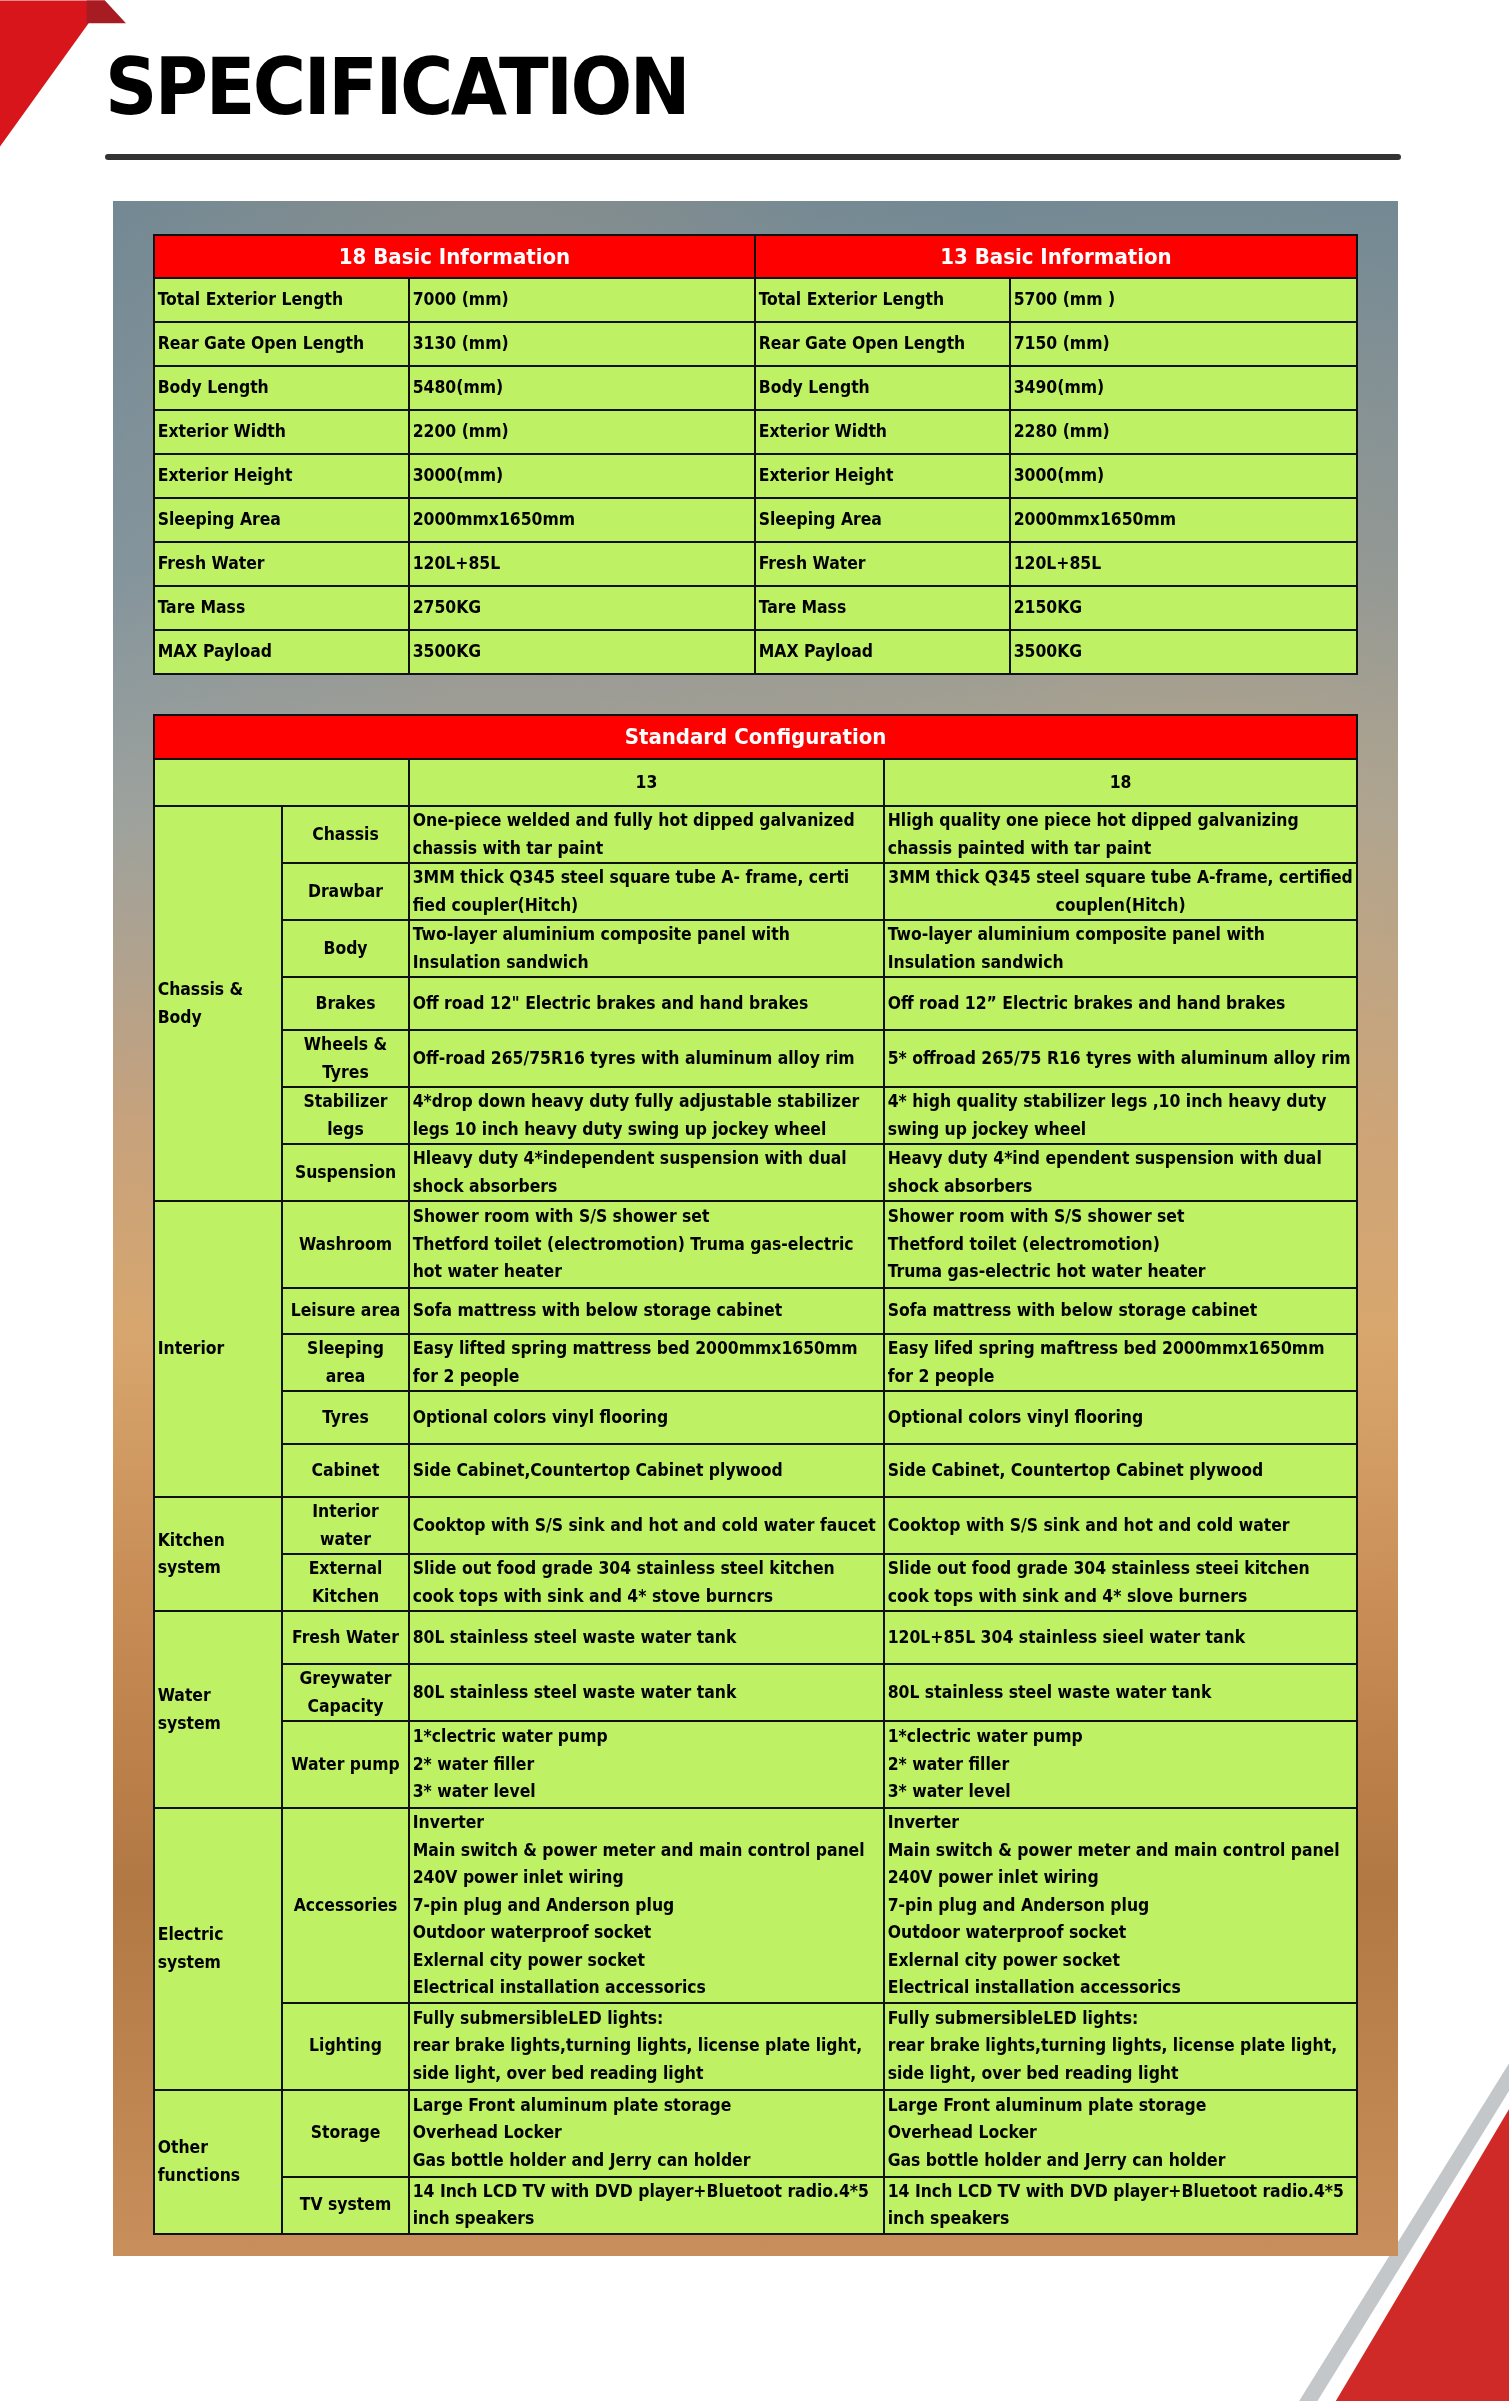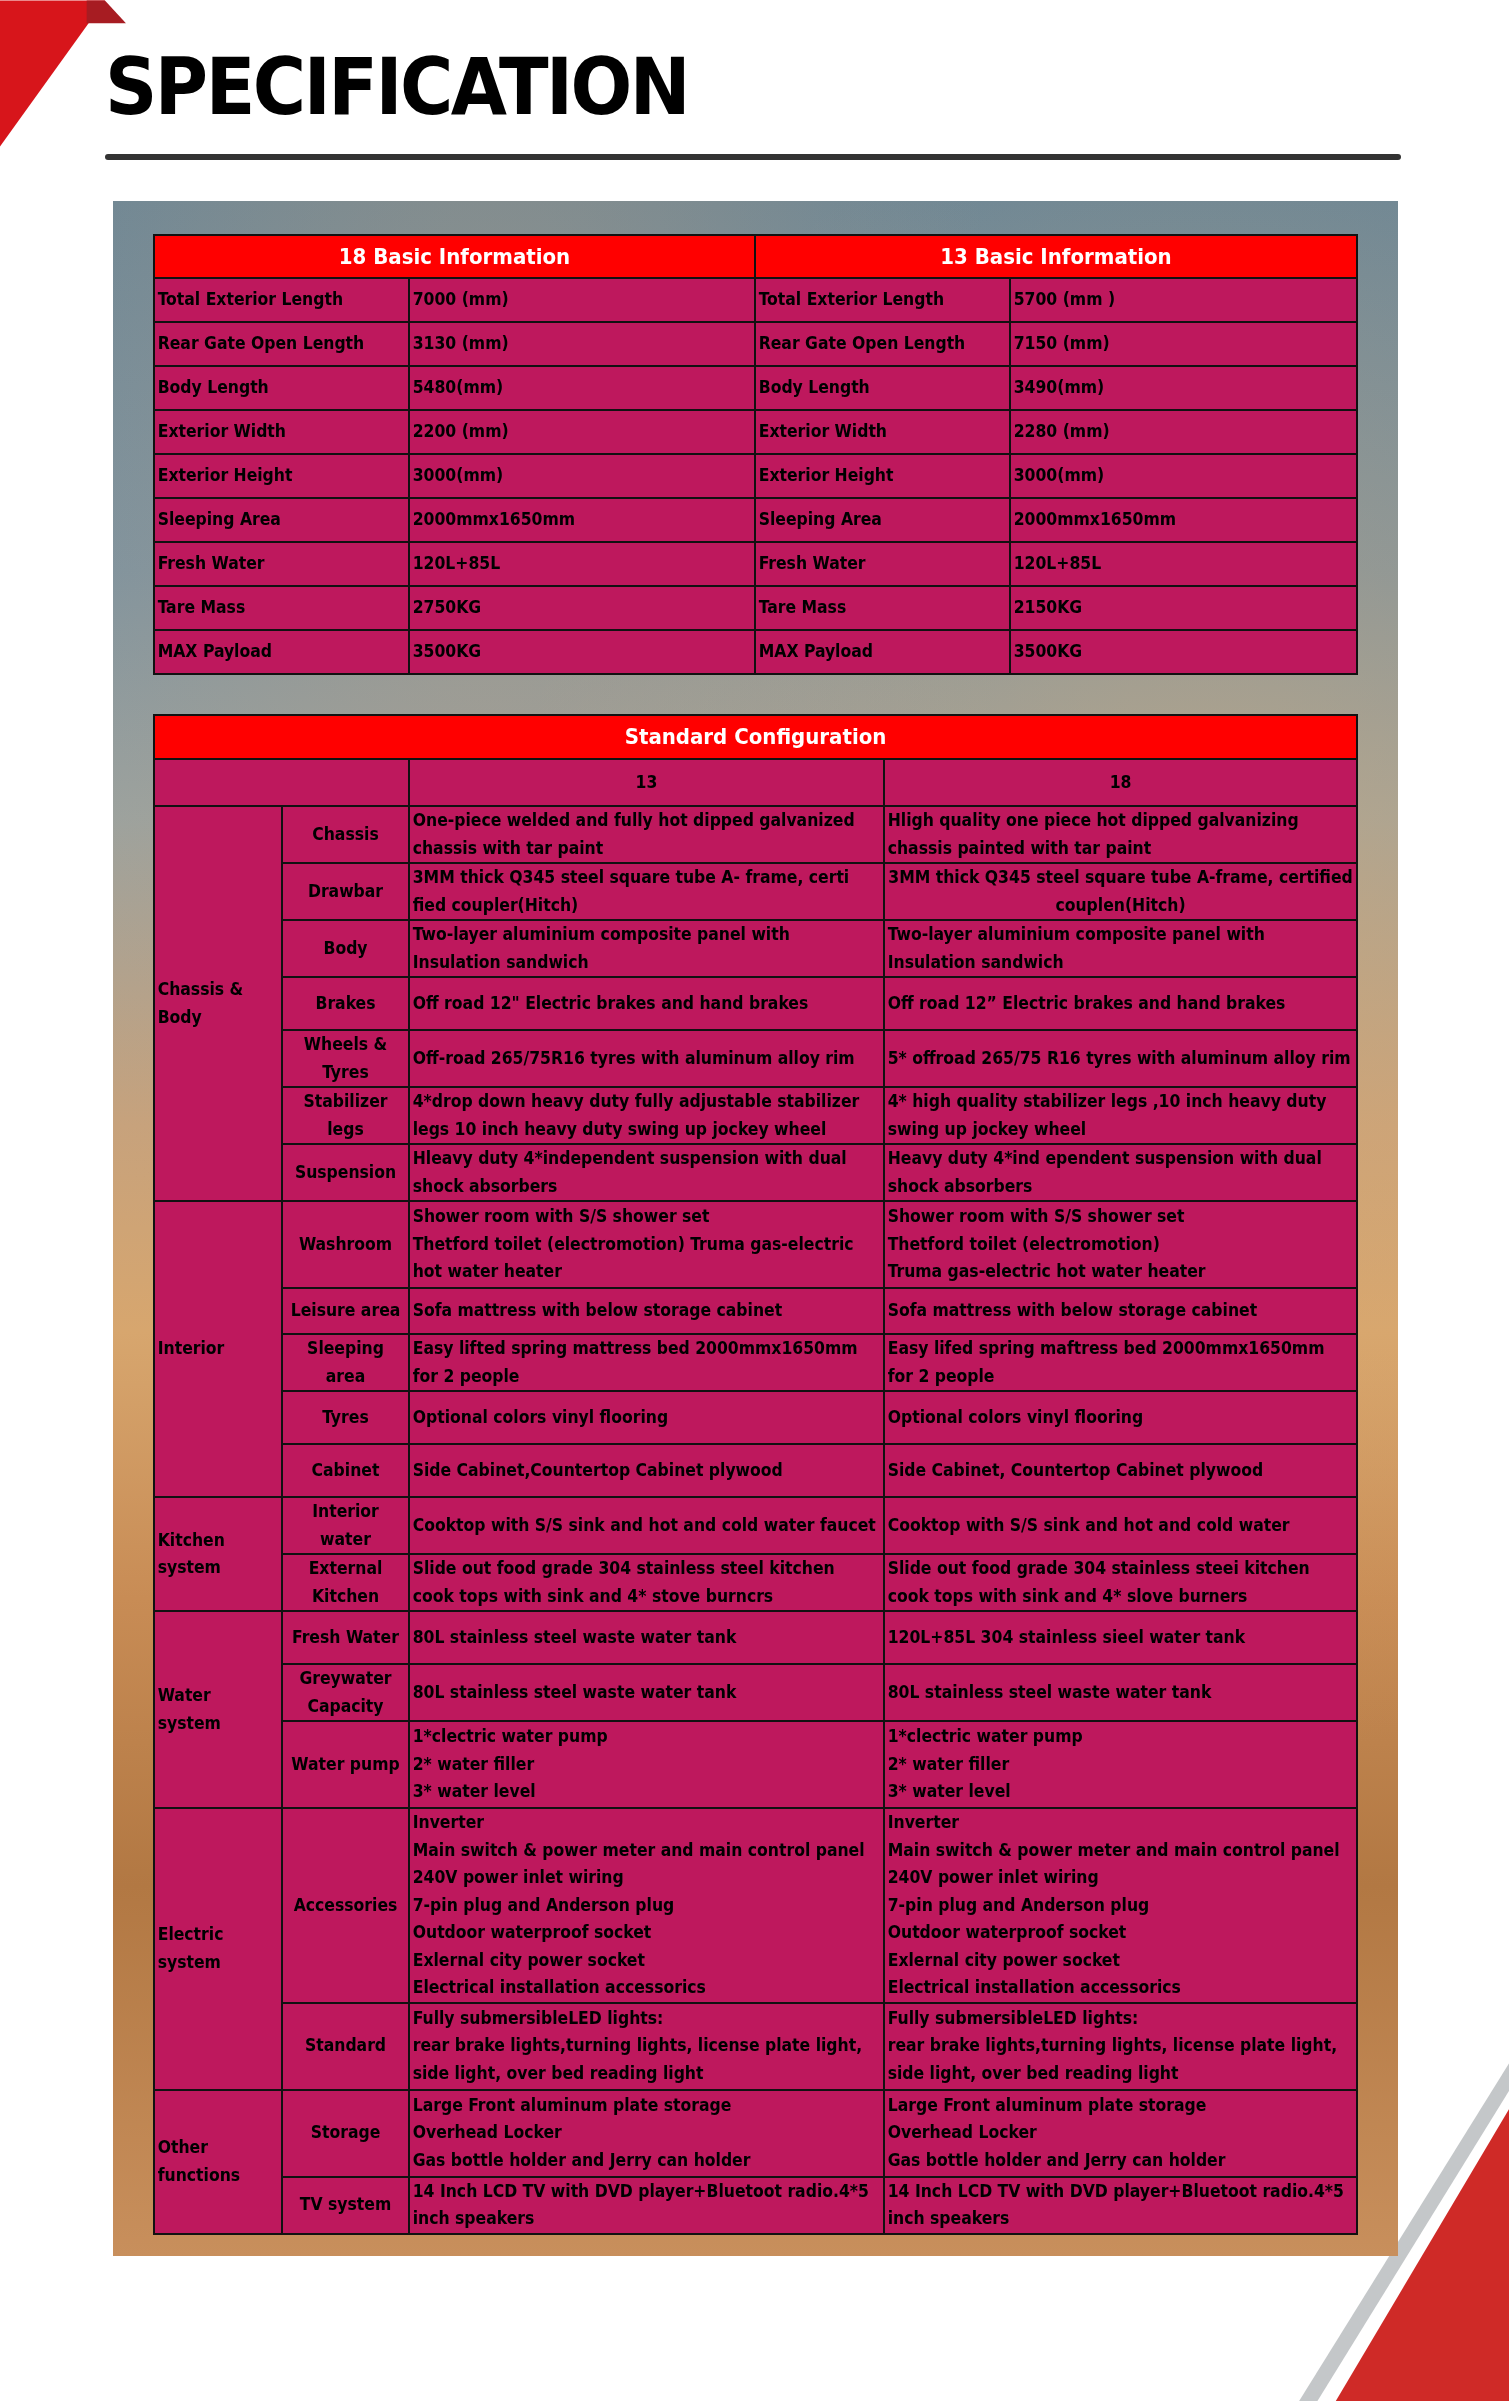--- a/index.html
+++ b/index.html
@@ -15,21 +15,21 @@
   .title-rule { position:absolute; left:105px; top:154px; width:1296px; height:6.4px;
     background:#333; border-radius:3.7px; }
 
   .bg-panel { position:absolute; left:113px; top:201px; width:1285px; height:2055px;
     background:
       radial-gradient(ellipse at 30% 15%, rgba(200,160,120,0.35), transparent 40%),
       radial-gradient(ellipse at 85% 35%, rgba(220,170,110,0.45), transparent 45%),
       linear-gradient(180deg,#6d8796 0%,#7d93a0 18%,#9aa2a0 30%,#c7a27c 45%,#d7a66e 55%,#c88c55 68%,#b27843 82%,#c88f5c 100%);
   }
 
-  table.spec { position:absolute; left:153px; border-collapse:collapse; table-layout:fixed; background:#be185d; }
+  table.spec { position:absolute; left:153px; border-collapse:collapse; table-layout:fixed; background:#bef264; }
   table.spec td, table.spec th { border:2.3px solid #111; padding:0 2.7px; color:#000;
     font-weight:bold; font-size:17.4px; line-height:27.5px; }
   .hdr { background:#ff0000; color:#fff !important; text-align:center; font-size:22px !important; }
   .basic td { height:42px; vertical-align:middle; }
 
   #basic-table { top:234px; width:1204px; }
   #config-table { top:714px; width:1204px; }
 
   .cfg-hdr { height:42px; }
   .model-row td { height:45px; text-align:center; }
@@ -321,21 +321,21 @@
           <span class="line">Inverter</span>
           <span class="line">Main switch &amp; power meter and main control panel</span>
           <span class="line">240V power inlet wiring</span>
           <span class="line">7-pin plug and Anderson plug</span>
           <span class="line">Outdoor waterproof socket</span>
           <span class="line">Exlernal city power socket</span>
           <span class="line">Electrical installation accessorics</span>
         </td>
       </tr>
       <tr style="height: 87px;">
-        <td class="sub">Standard</td>
+        <td class="sub">Lighting</td>
         <td class="val">
           <span class="line">Fully submersibleLED lights:</span>
           <span class="line">rear brake lights,turning lights, license plate light, side light, over bed reading light</span>
         </td>
         <td class="val">
           <span class="line">Fully submersibleLED lights:</span>
           <span class="line">rear brake lights,turning lights, license plate light, side light, over bed reading light</span>
         </td>
       </tr>
       <tr style="height: 87px;">

